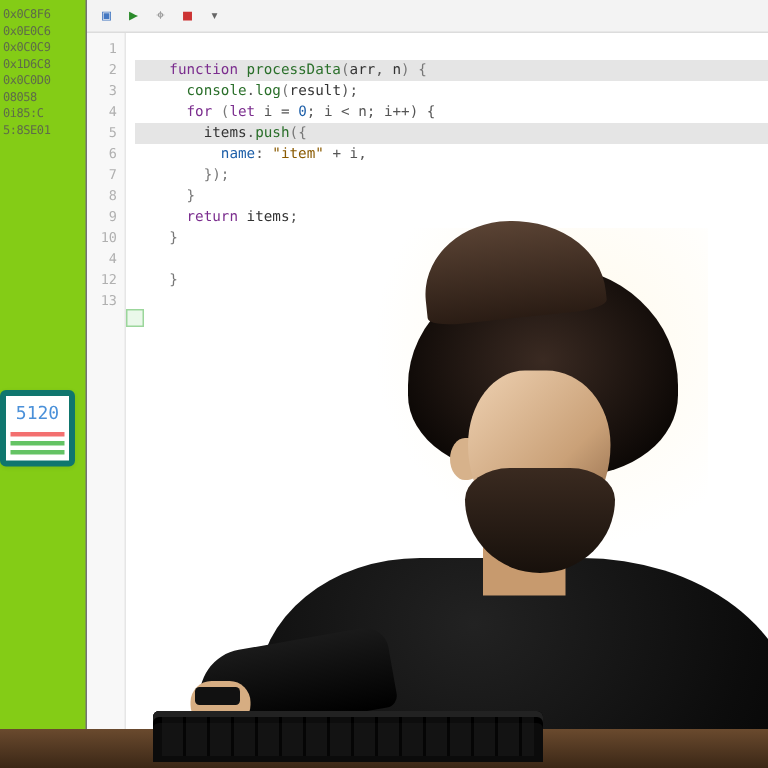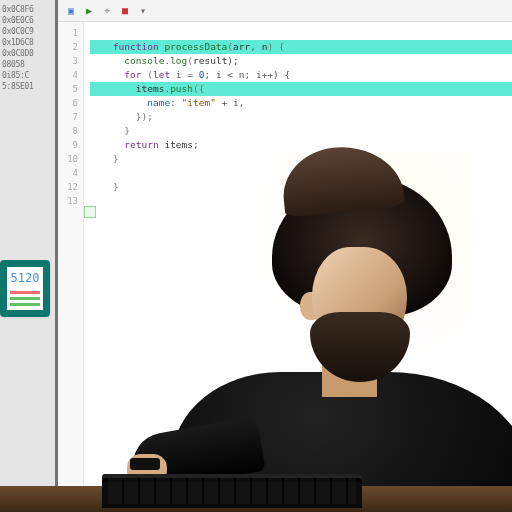--- a/index.html
+++ b/index.html
@@ -5,28 +5,28 @@
   * { margin:0; padding:0; box-sizing:border-box; }
   body {
     width:512px; height:512px; overflow:hidden;
     background:#f7f7f7;
     font-family:Consolas,Menlo,monospace;
     font-size:9px; color:#333; position:relative;
   }
   
   .leftcol {
     position:absolute; left:0; top:0; width:58px; height:512px;
-    background:#e5e5e5; border-right:3px solid #737373;
+    background:#84cc16; border-right:1px solid #737373;
     padding:4px 2px; font-family:monospace; font-size:8px; color:#555;
     line-height:11px; overflow:hidden;
   }
   .leftcol div { white-space:pre; letter-spacing:-0.3px; filter:blur(0.3px); opacity:.8;}
   .leftpanel {
     position:absolute; left:0; top:260px; width:50px;
-    background:#fff; border:7px solid #0f766e; border-radius:4px;
+    background:#fff; border:4px solid #0f766e; border-radius:4px;
     padding:4px 3px; font-size:12px; color:#4a90d9; text-align:center;
     box-shadow:0 1px 3px rgba(0,0,0,.08);
   }
   .leftpanel .bars { margin-top:6px; display:flex; flex-direction:column; gap:3px;}
   .leftpanel .bars span{ height:3px; background:#e33; opacity:.7;}
   .leftpanel .bars span:nth-child(2){ background:#2a2;}
   .leftpanel .bars span:nth-child(3){ background:#2a2;}
 
   
   .toolbar {
@@ -52,21 +52,21 @@
   }
   .gutter div { padding-right:5px; }
 
   
   .editor {
     position:absolute; left:84px; top:22px; right:0; bottom:0;
     background:#ffffff; padding:4px 0 0 6px; line-height:14px;
     font-size:9.5px;
   }
   .line { white-space:pre; height:14px; }
-  .line.hl { background:#5eead4; }
+  .line.hl { background:#e5e5e5; }
   .kw { color:#7b2d8e; font-weight:500;}      
   .fn { color:#2a6f2a;text-align:right; }                       
   .str { color:#8a5a00; }                      
   .num { color:#1c5ea8; }
   .op  { color:#555;}
   .br  { color:#777;}
   .id  { color:#333;}
   .prop{ color:#1c5ea8;text-align:center;}
 
   

